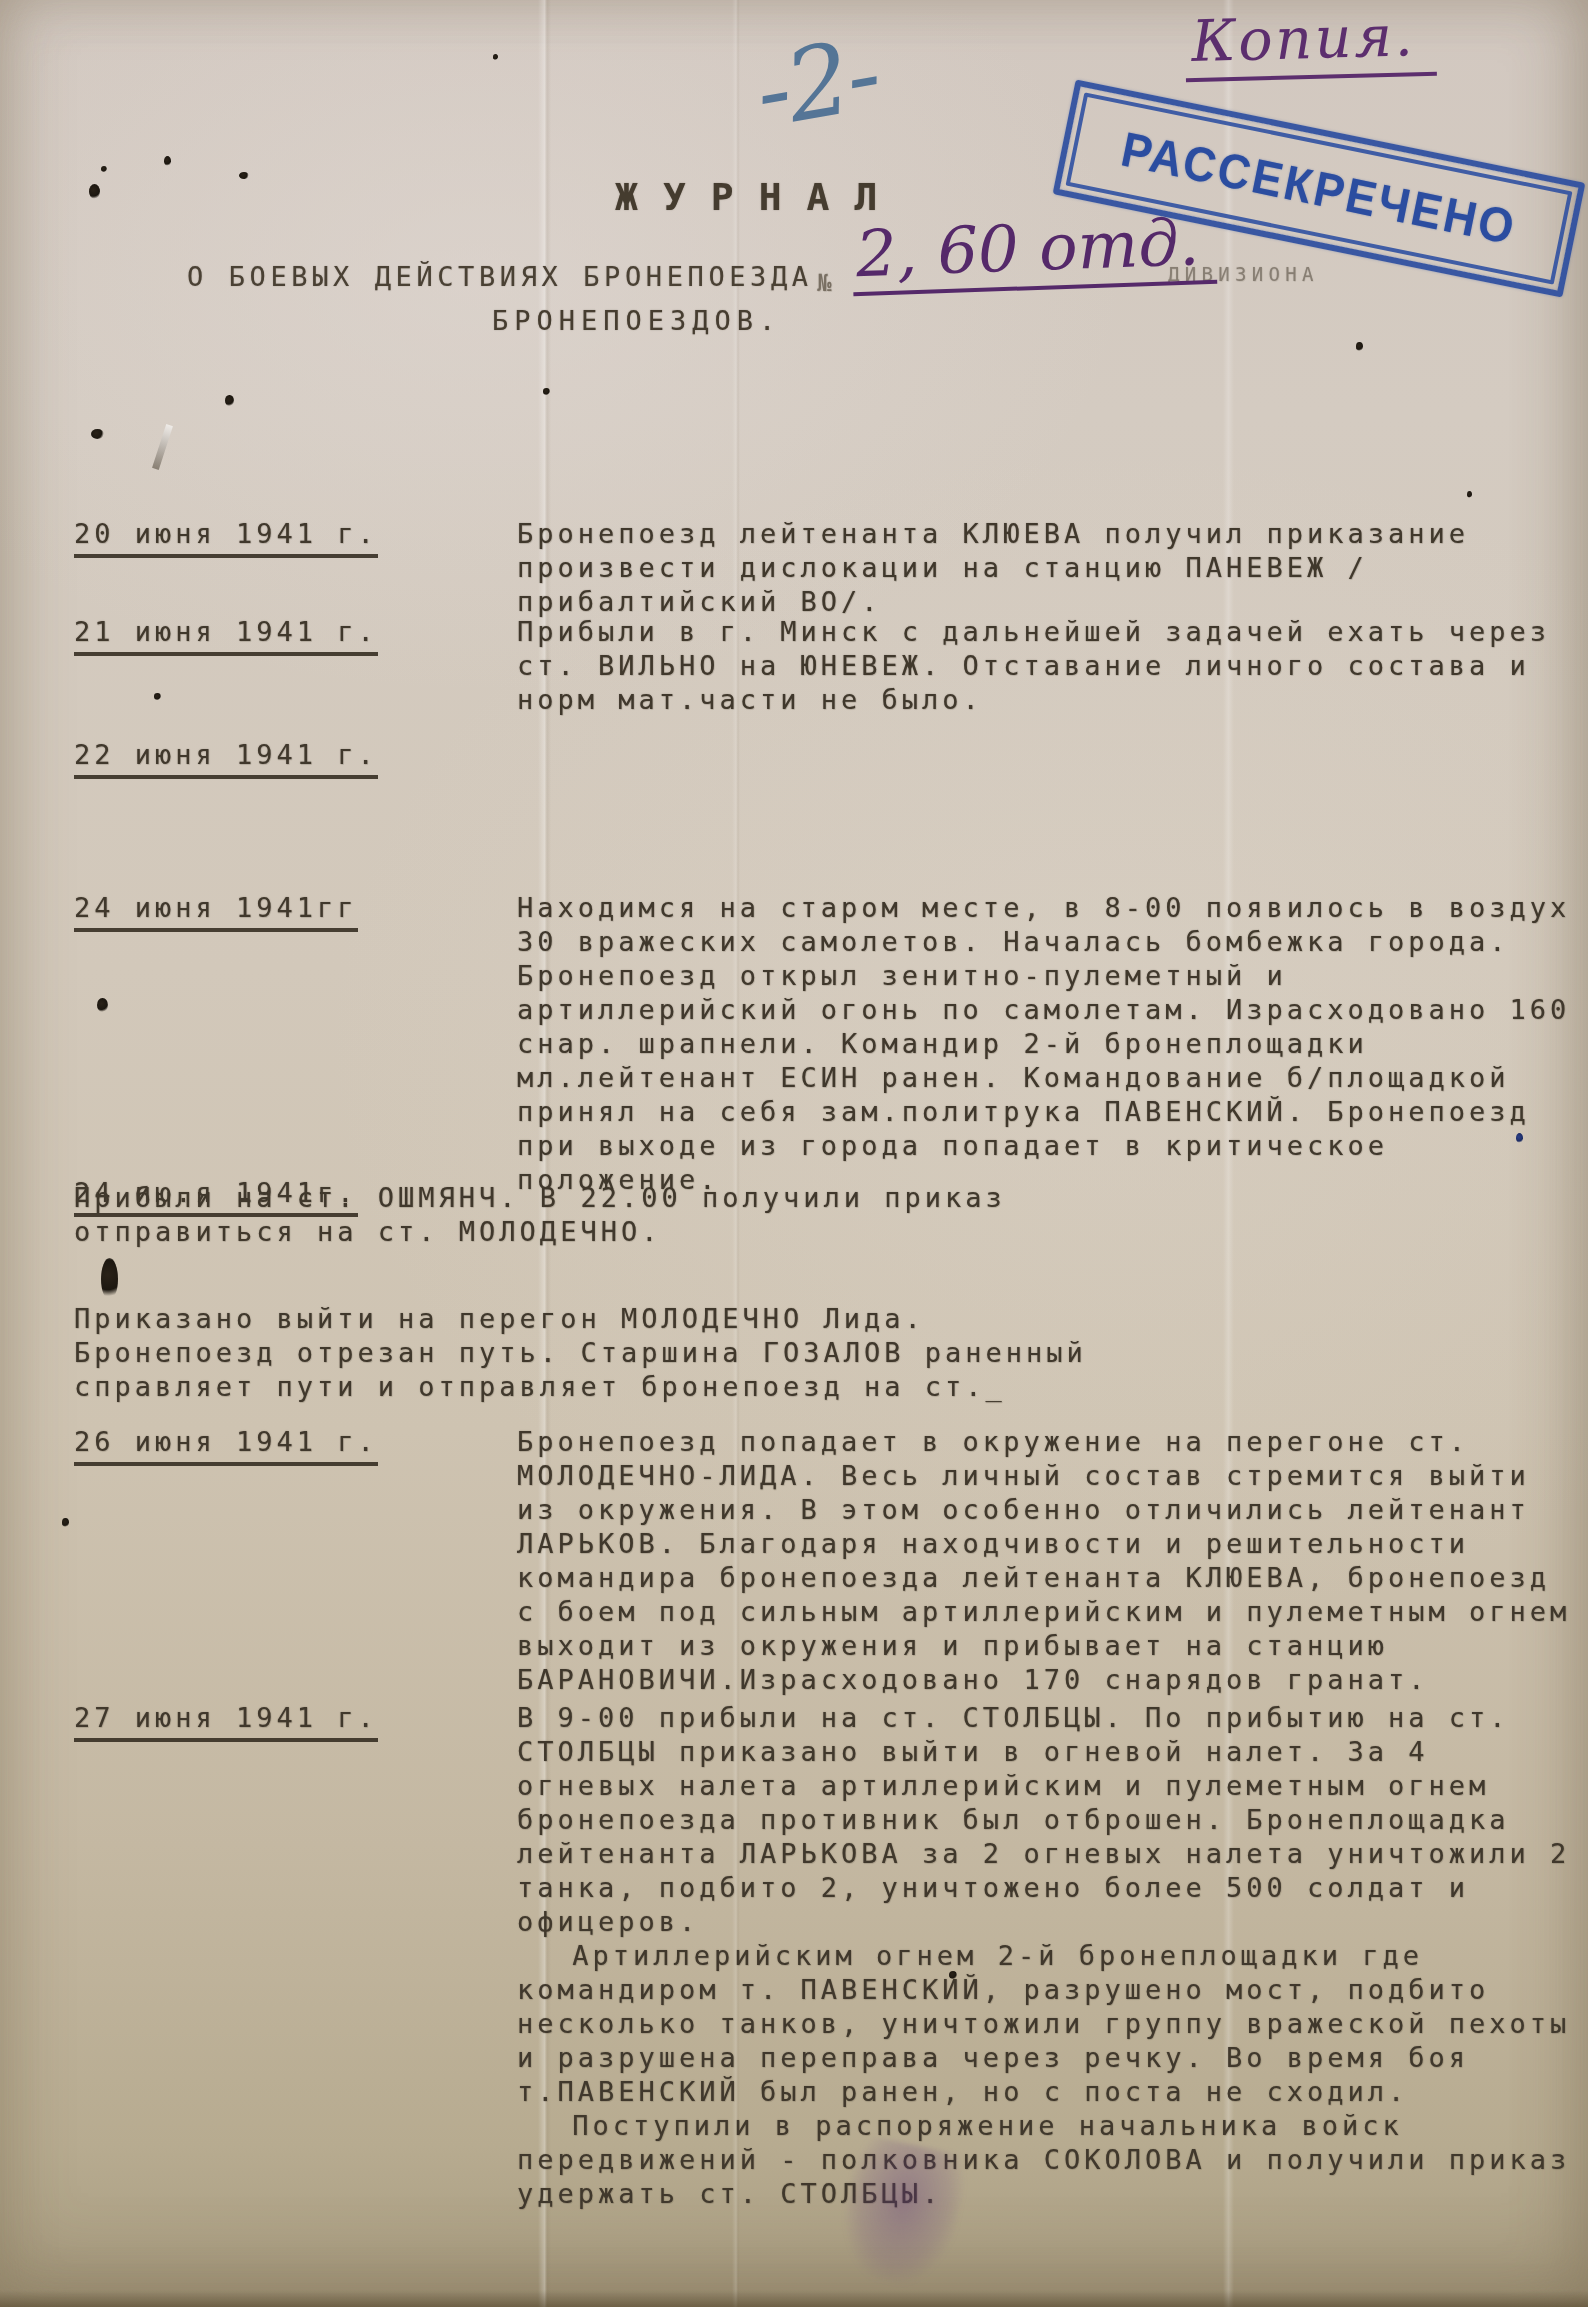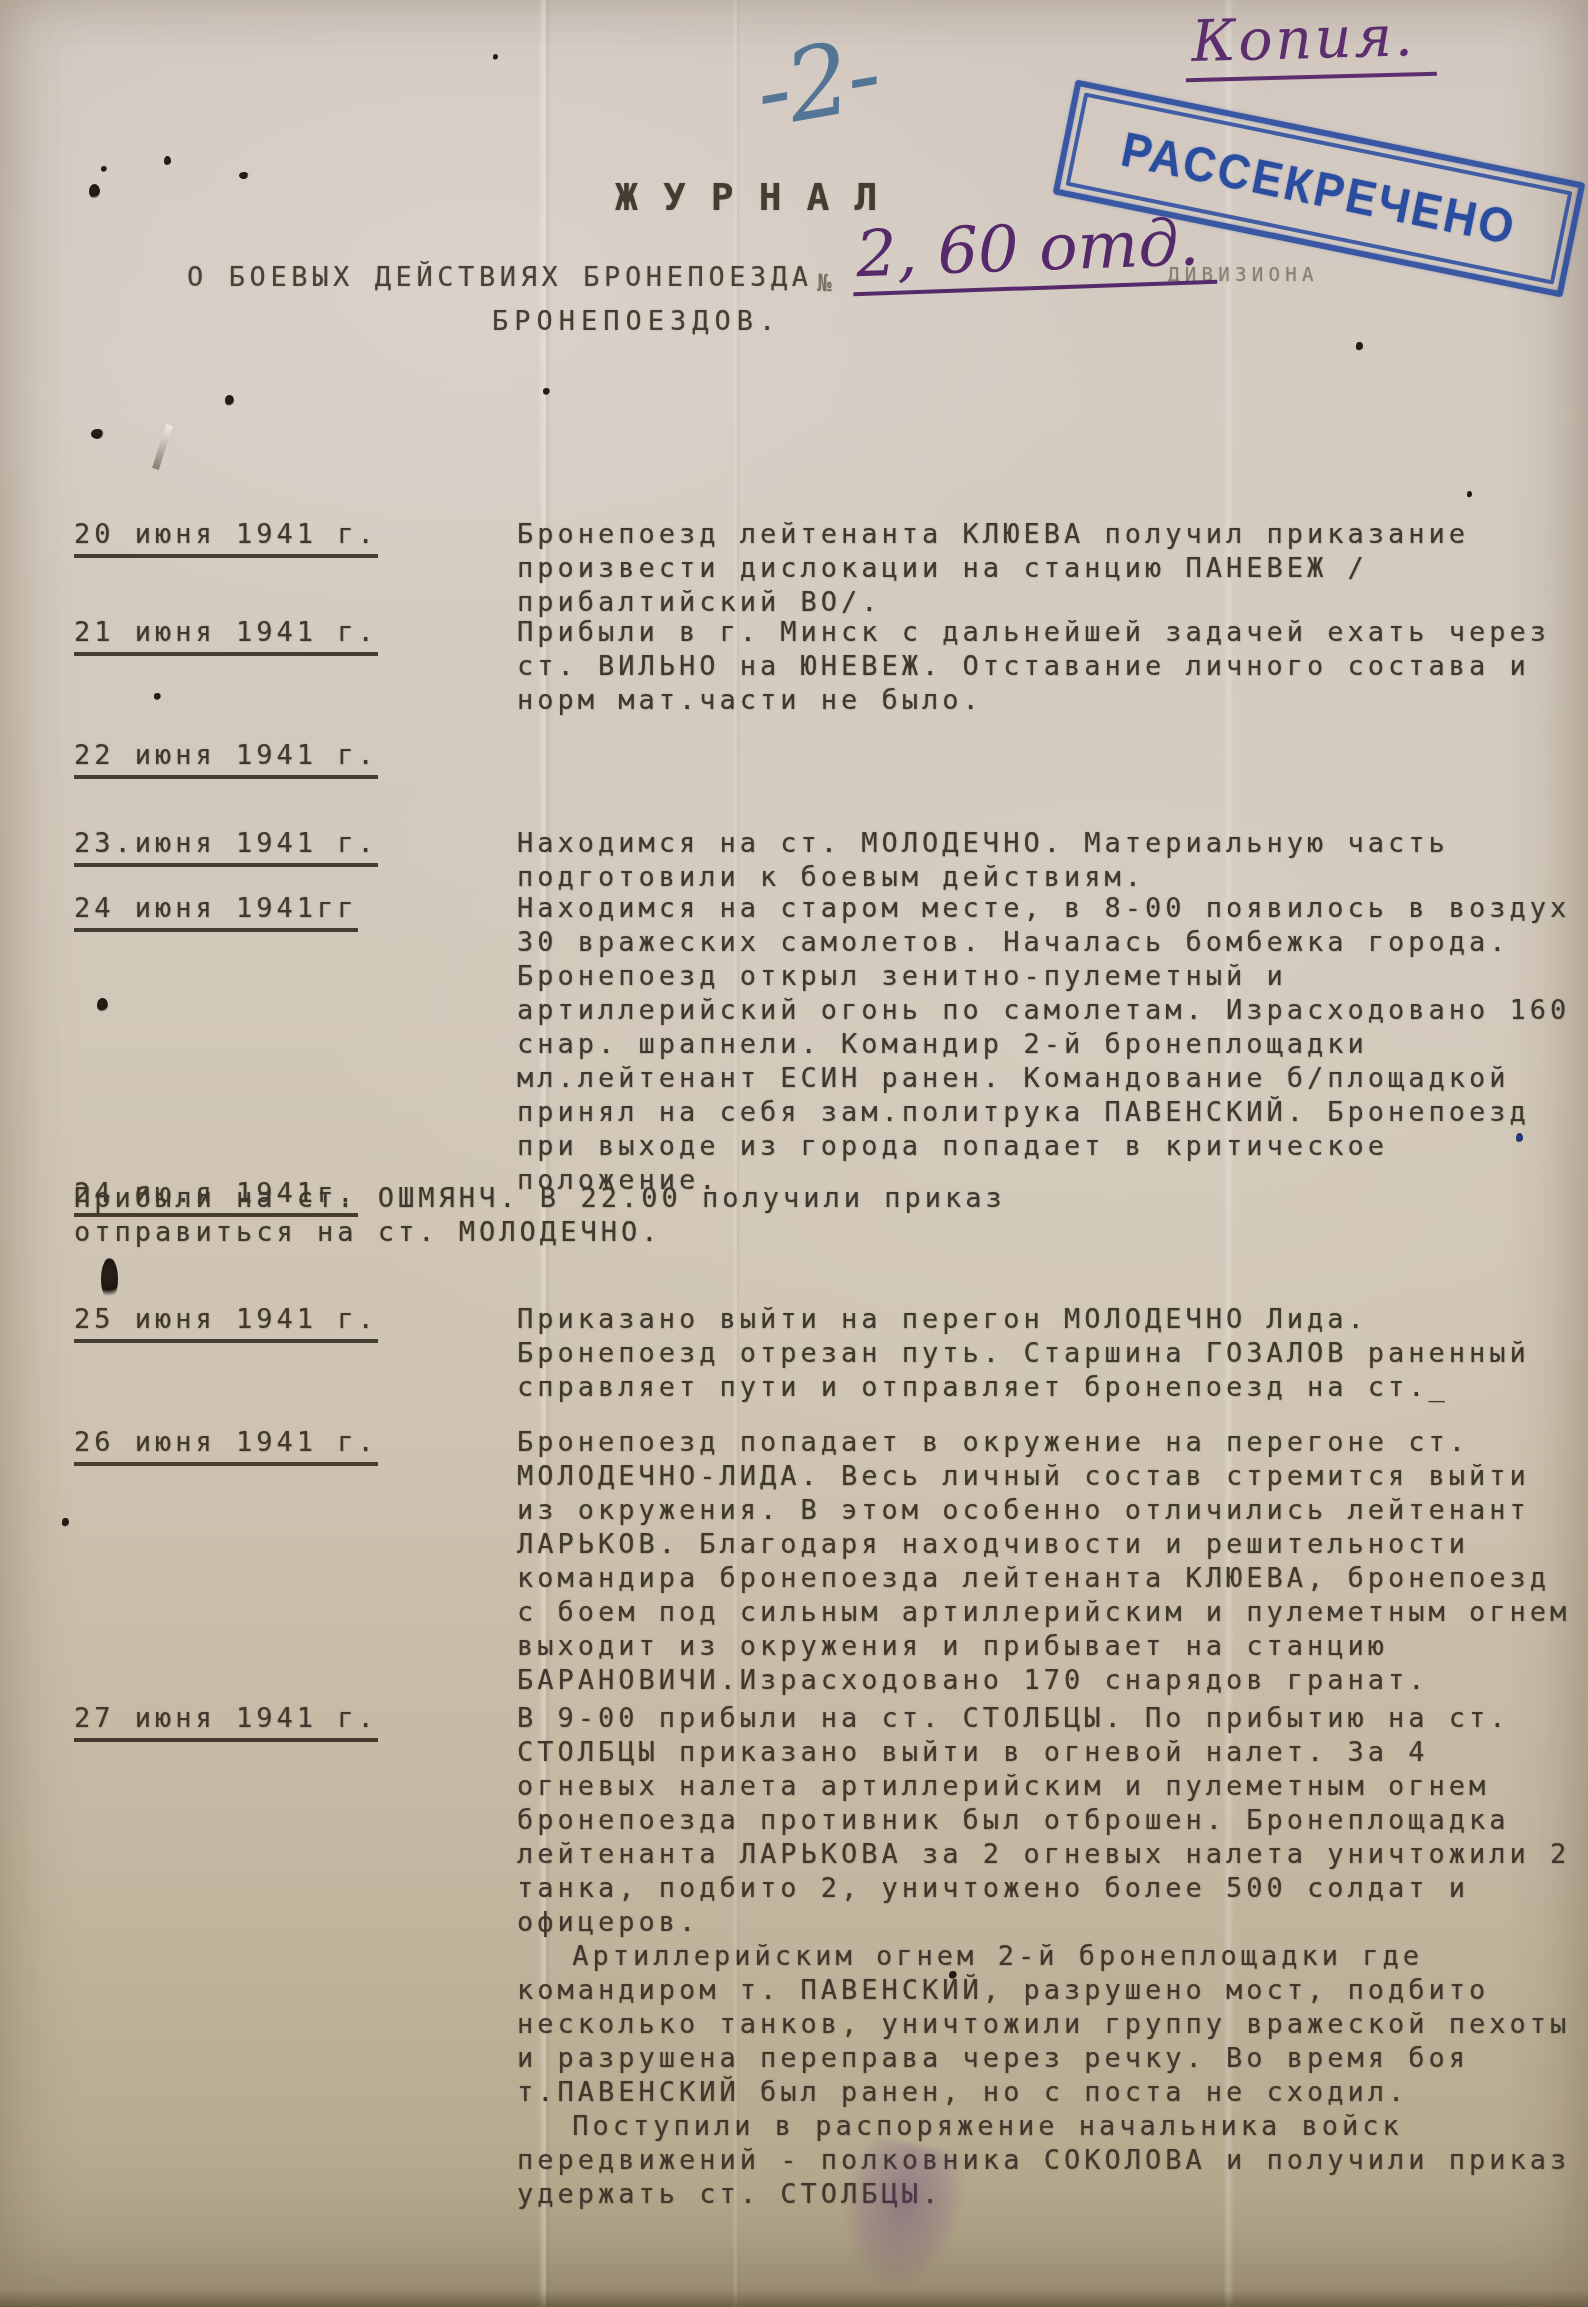--- a/index.html
+++ b/index.html
@@ -116,40 +116,33 @@
       </div>
   </div>
 
   <div class="entry typed" style="top:738px;flex-direction:column;">
     <div class="date-cell"><span class="date-label">22 июня 1941 г.</span></div>
     <div class="body-cell">
         <p>Прибыли на ст. ОШМЯНЧ. В 22.00 получили приказ отправиться на ст. МОЛОДЕЧНО.</p>
       </div>
   </div>
 
-  <div class="entry typed" style="top:826px;">
-    <div class="date-cell"><span class="date-label">23.июня 1941 г.</span></div>
-    <div class="body-cell">
-        <p>Находимся на ст. МОЛОДЕЧНО. Материальную часть подготовили к боевым действиям.</p>
-      </div>
-  </div>
 
   <div class="entry typed" style="top:891px;">
     <div class="date-cell"><span class="date-label">24 июня 1941гг</span></div>
     <div class="body-cell">
         <p>Находимся на старом месте, в 8-00 появилось в воздух 30 вражеских самолетов. Началась бомбежка города. Бронепоезд открыл зенитно-пулеметный и артиллерийский огонь по самолетам. Израсходовано 160 снар. шрапнели. Командир 2-й бронеплощадки мл.лейтенант ЕСИН ранен. Командование б/площадкой принял на себя зам.политрука ПАВЕНСКИЙ. Бронепоезд при выходе из города попадает в критическое положение.</p>
       </div>
   </div>
 
   <div class="entry typed" style="top:1176px;">
     <div class="date-cell"><span class="date-label">24 ию.я 1941г.</span></div>
   </div>
 
   <div class="entry typed" style="top:1302px;">
-    <div class="date-cell"><span class="date-label">25 июня 1941 г.</span></div>
     <div class="body-cell">
         <p>Приказано выйти на перегон МОЛОДЕЧНО Лида. Бронепоезд отрезан путь. Старшина ГОЗАЛОВ раненный справляет пути и отправляет бронепоезд на ст._</p>
       </div>
   </div>
 
   <div class="entry typed" style="top:1425px;">
     <div class="date-cell"><span class="date-label">26 июня 1941 г.</span></div>
     <div class="body-cell">
         <p>Бронепоезд попадает в окружение на перегоне ст. МОЛОДЕЧНО-ЛИДА. Весь личный состав стремится выйти из окружения. В этом особенно отличились лейтенант ЛАРЬКОВ. Благодаря находчивости и решительности командира бронепоезда лейтенанта КЛЮЕВА, бронепоезд с боем под сильным артиллерийским и пулеметным огнем выходит из окружения и прибывает на станцию БАРАНОВИЧИ.Израсходовано 170 снарядов гранат.</p>
       </div>

